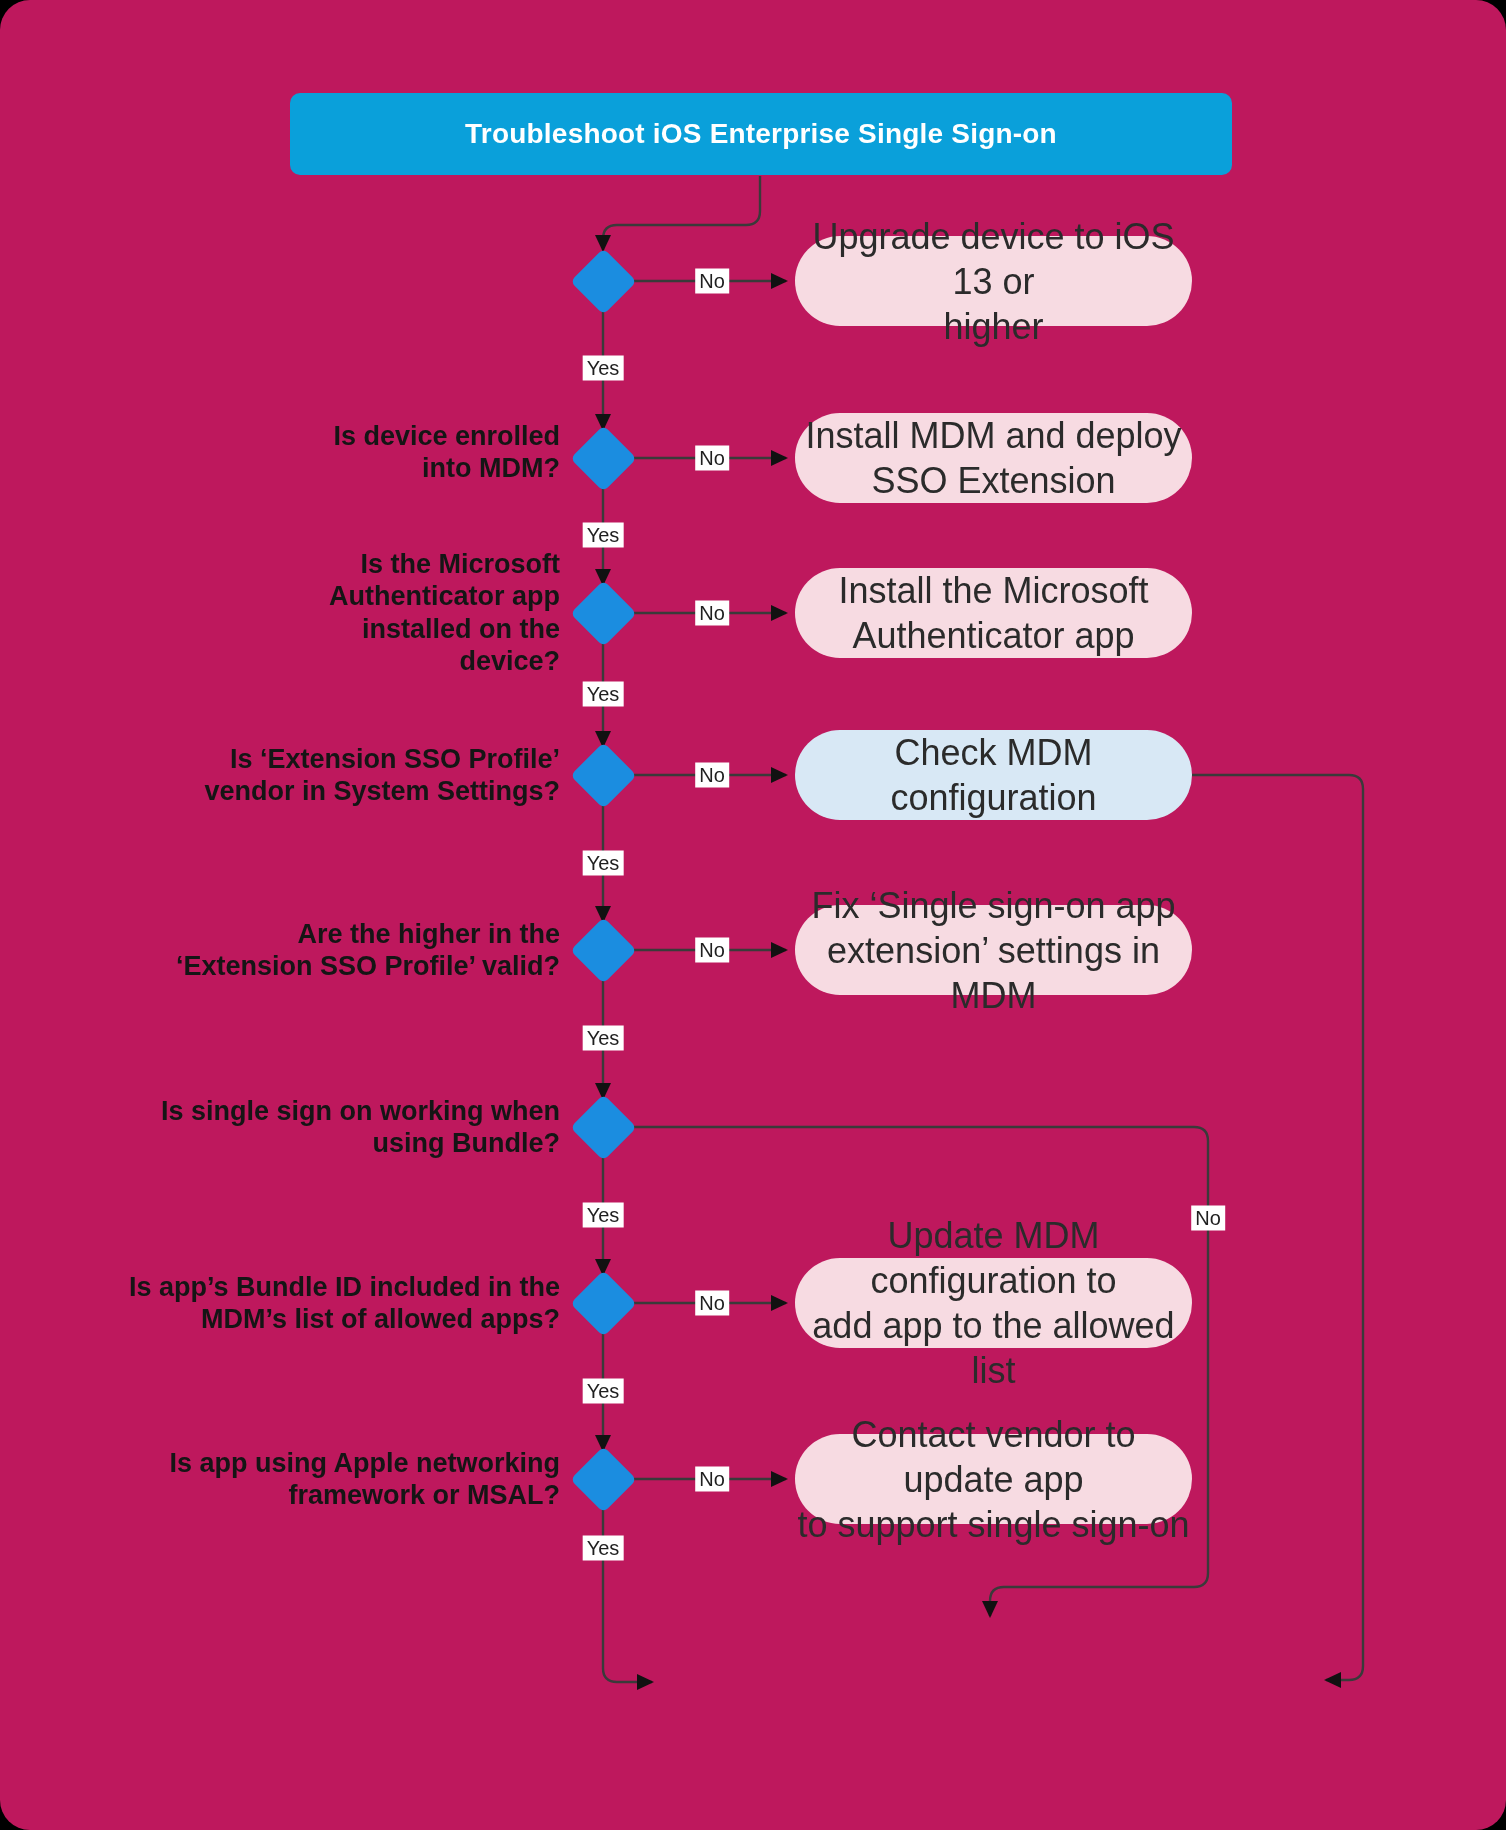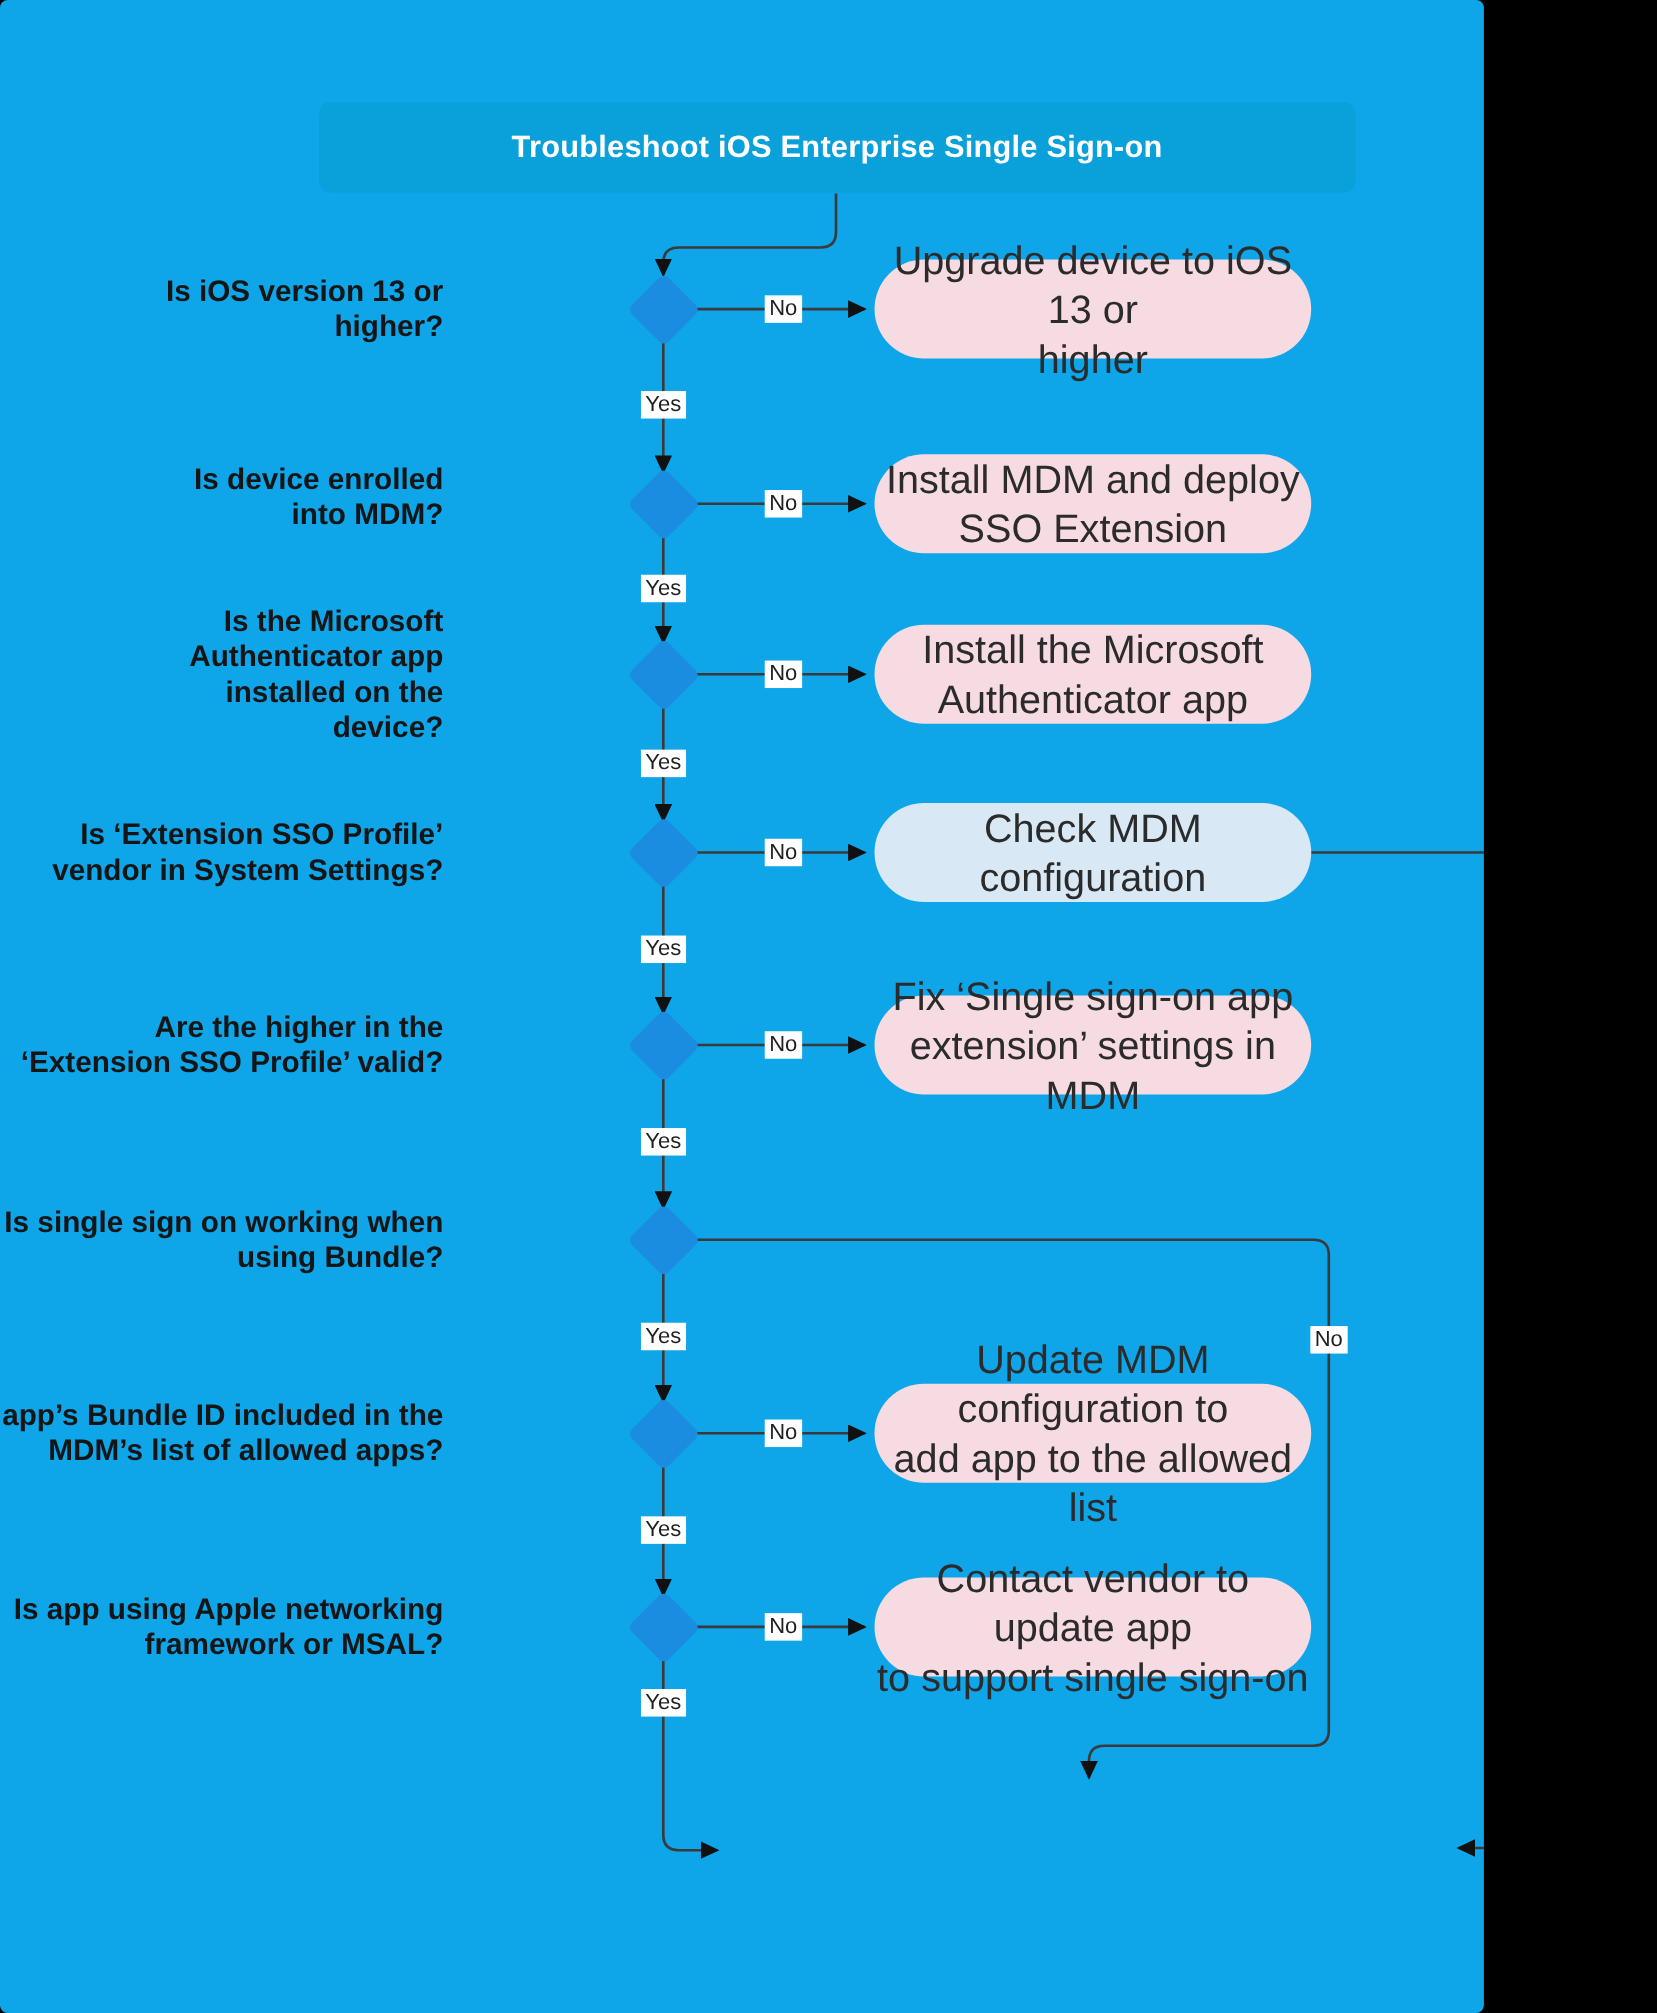--- a/index.html
+++ b/index.html
@@ -1,22 +1,22 @@
 <!DOCTYPE html>
 <html style="--title-bg: #0aa0da; --diamond: #1b8de0; --outcome-pink: #f7dbe2; --outcome-blue: #d8e8f5; --line: #3a3a3a;"><head>
 <meta charset="utf-8">
 <style>
   :root{
     --title-bg:#0aa0da; --diamond:#1b8de0; --outcome-pink:#f7dbe2;
     --outcome-blue:#d8e8f5; --line:#3a3a3a; --text-dark:#2b2b2b;
   }
   html,body{margin:0;padding:0;background:#000;}
   #canvas{
-    position:relative;width:1349px;height:1830px;background:#0ea5e9;
-    border-radius:7px;overflow:hidden;
+    position:relative;width:1506px;height:1830px;background:#be185d;
+    border-radius:30px;overflow:hidden;
     font-family:"Liberation Sans",sans-serif;
   }
   svg.connectors{position:absolute;left:0;top:0;z-index:1;}
   .title-box{
     position:absolute;left:290px;top:93px;width:942px;height:82px;
     background:var(--title-bg);border-radius:10px;display:flex;
     align-items:center;justify-content:center;z-index:2;
     color:#fff;font-weight:bold;font-size:28px;letter-spacing:.2px;
   }
   .diamond{
@@ -88,22 +88,20 @@
 
   <div class="diamond" style="left:579.5px;top:257.5px"></div>
   <div class="diamond" style="left:579.5px;top:434.5px"></div>
   <div class="diamond" style="left:579.5px;top:589.5px"></div>
   <div class="diamond" style="left:579.5px;top:751.5px"></div>
   <div class="diamond" style="left:579.5px;top:926.5px"></div>
   <div class="diamond" style="left:579.5px;top:1103.5px"></div>
   <div class="diamond" style="left:579.5px;top:1279.5px"></div>
   <div class="diamond" style="left:579.5px;top:1455.5px"></div>
 
-  <div class="q-label" style="top:281px">Is iOS version 13 or
-higher?</div>
   <div class="q-label" style="top:452px">Is device enrolled
 into MDM?</div>
   <div class="q-label" style="top:613px">Is the Microsoft
 Authenticator app
 installed on the
 device?</div>
   <div class="q-label" style="top:775px">Is ‘Extension SSO Profile’
 vendor in System Settings?</div>
   <div class="q-label" style="top:950px">Are the higher in the
 ‘Extension SSO Profile’ valid?</div>

